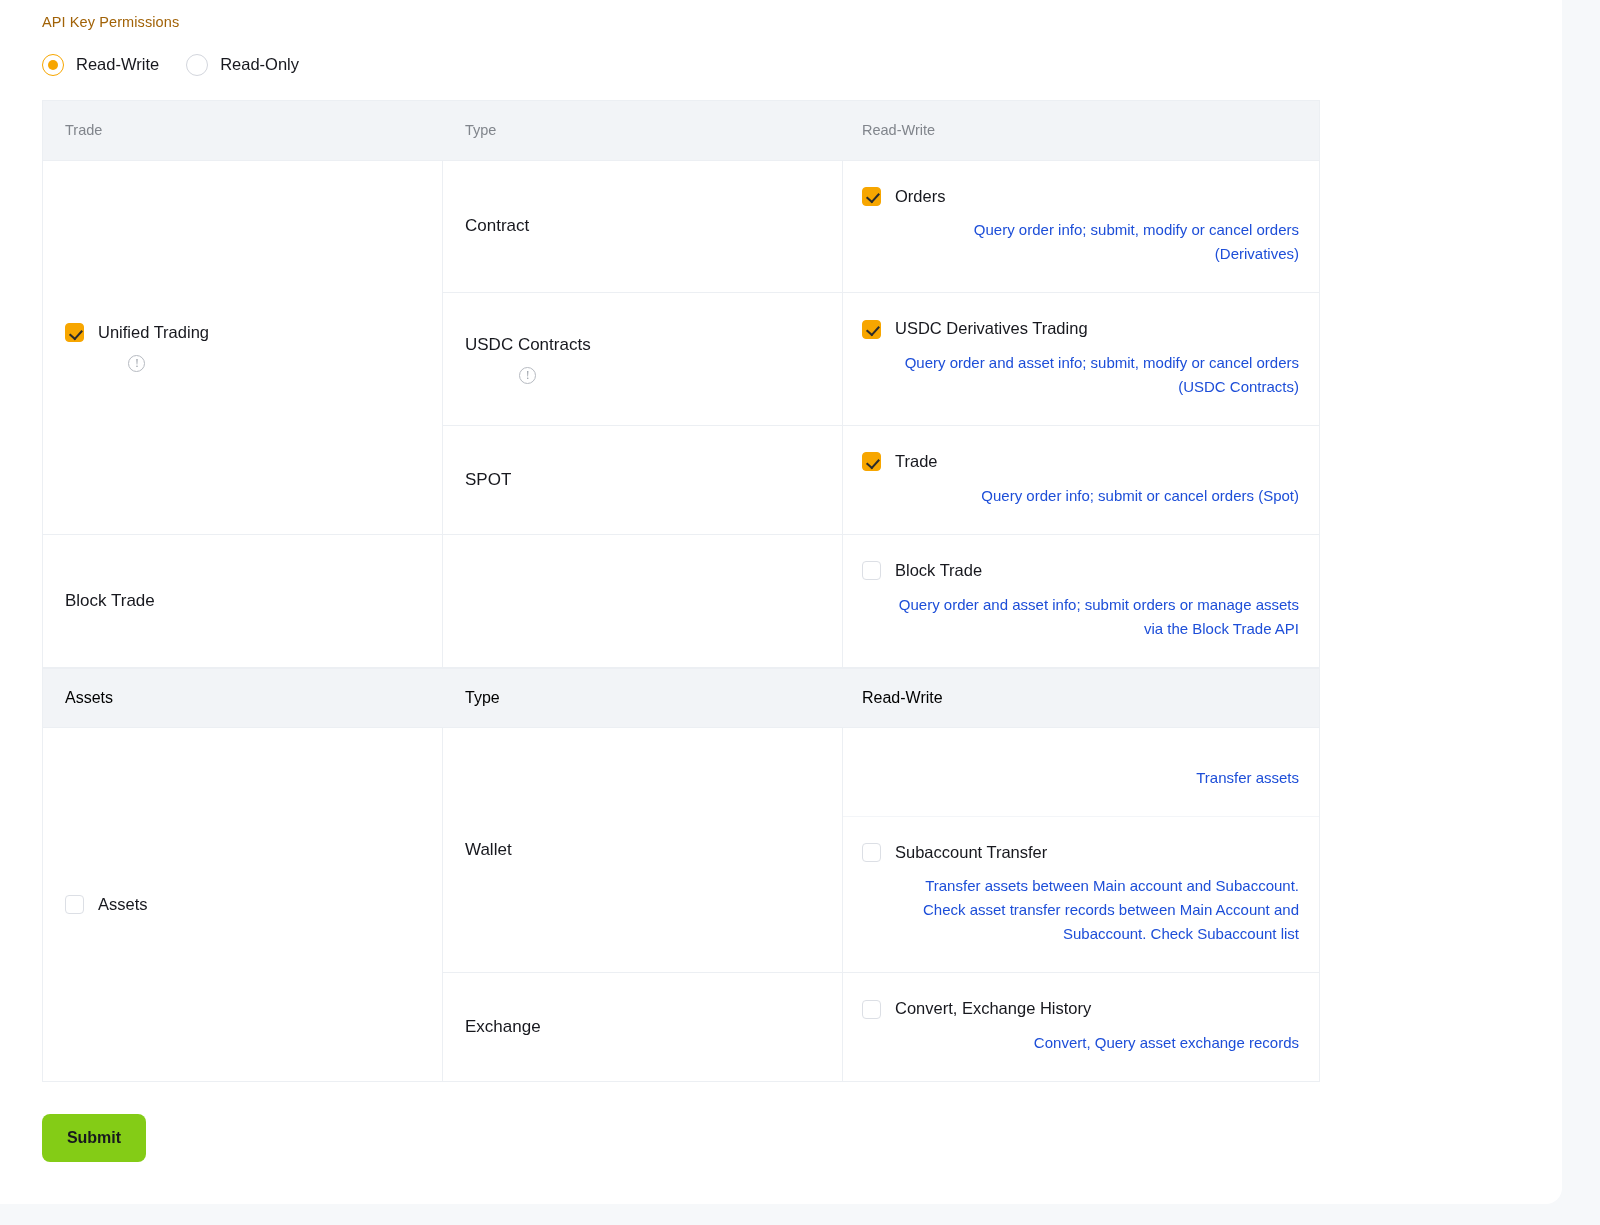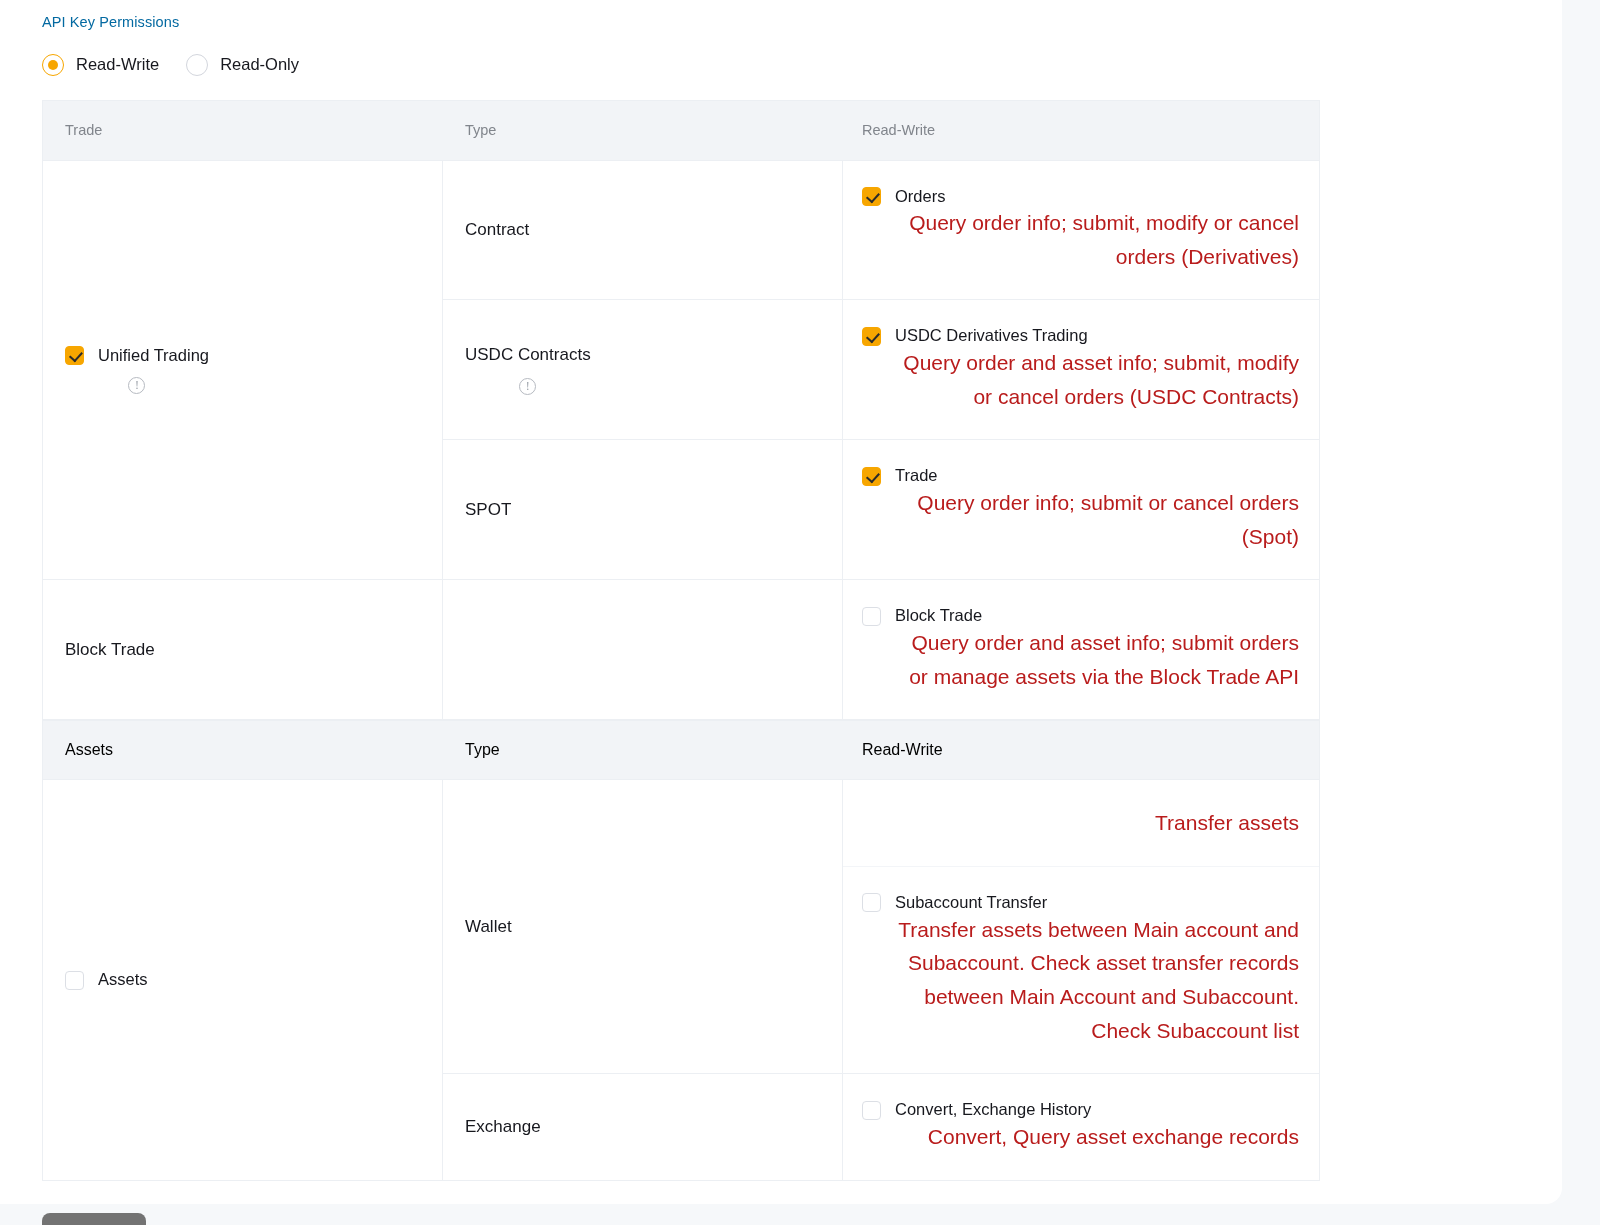--- a/index.html
+++ b/index.html
@@ -29,21 +29,21 @@
   .inner {
     position: absolute;
     left: 42px;
     top: 0px;
     width: 1520px;
   }
 
   
   .section-label {
     font-size: 14.5px;
-    color: #0369a1;
+    color: #a16207;
     line-height: 1;
     padding-top: 15px;
     letter-spacing: .1px;
   }
   .radio-row {
     display: flex;
     align-items: center;
     gap: 27px;
     margin-top: 23px;
     height: 24px;
@@ -166,23 +166,24 @@
     border: solid #2b2b2b;
     border-width: 0 2px 2px 0;
     transform: rotate(42deg);
   }
   .cb-label {
     font-size: 16.5px;
     color: #17181e;
     line-height: 1.2;
   }
   .desc {
-    font-size: 21px;
-    color: #b91c1c;
+    font-size: 15px;
+    color: #1d4ed8;
     line-height: 1.6;
+    margin-top: 12px;
     padding-left: 33px;
     max-width: 1000px;
   }
   .celltext {
     font-size: 17px;
     color: #17181e;
     line-height: 1.2;
   }
   .cellrow {
     display: flex;
@@ -214,21 +215,21 @@
     border-top: 1px solid #eceff3;
   }
   .lastborder { border-bottom: 1px solid #eceff3; }
 
   .submit-wrap { margin-top: 32px; }
   .submit {
     width: 104px;
     height: 48px;
     border: none;
     border-radius: 8px;
-    background: #737373;
+    background: #84cc16;
     color: #17181e;
     font-size: 16px;
     font-weight: bold;
     font-family: "Liberation Sans", sans-serif;
     cursor: pointer;
   }
 </style>
 </head>
 <body>
 

